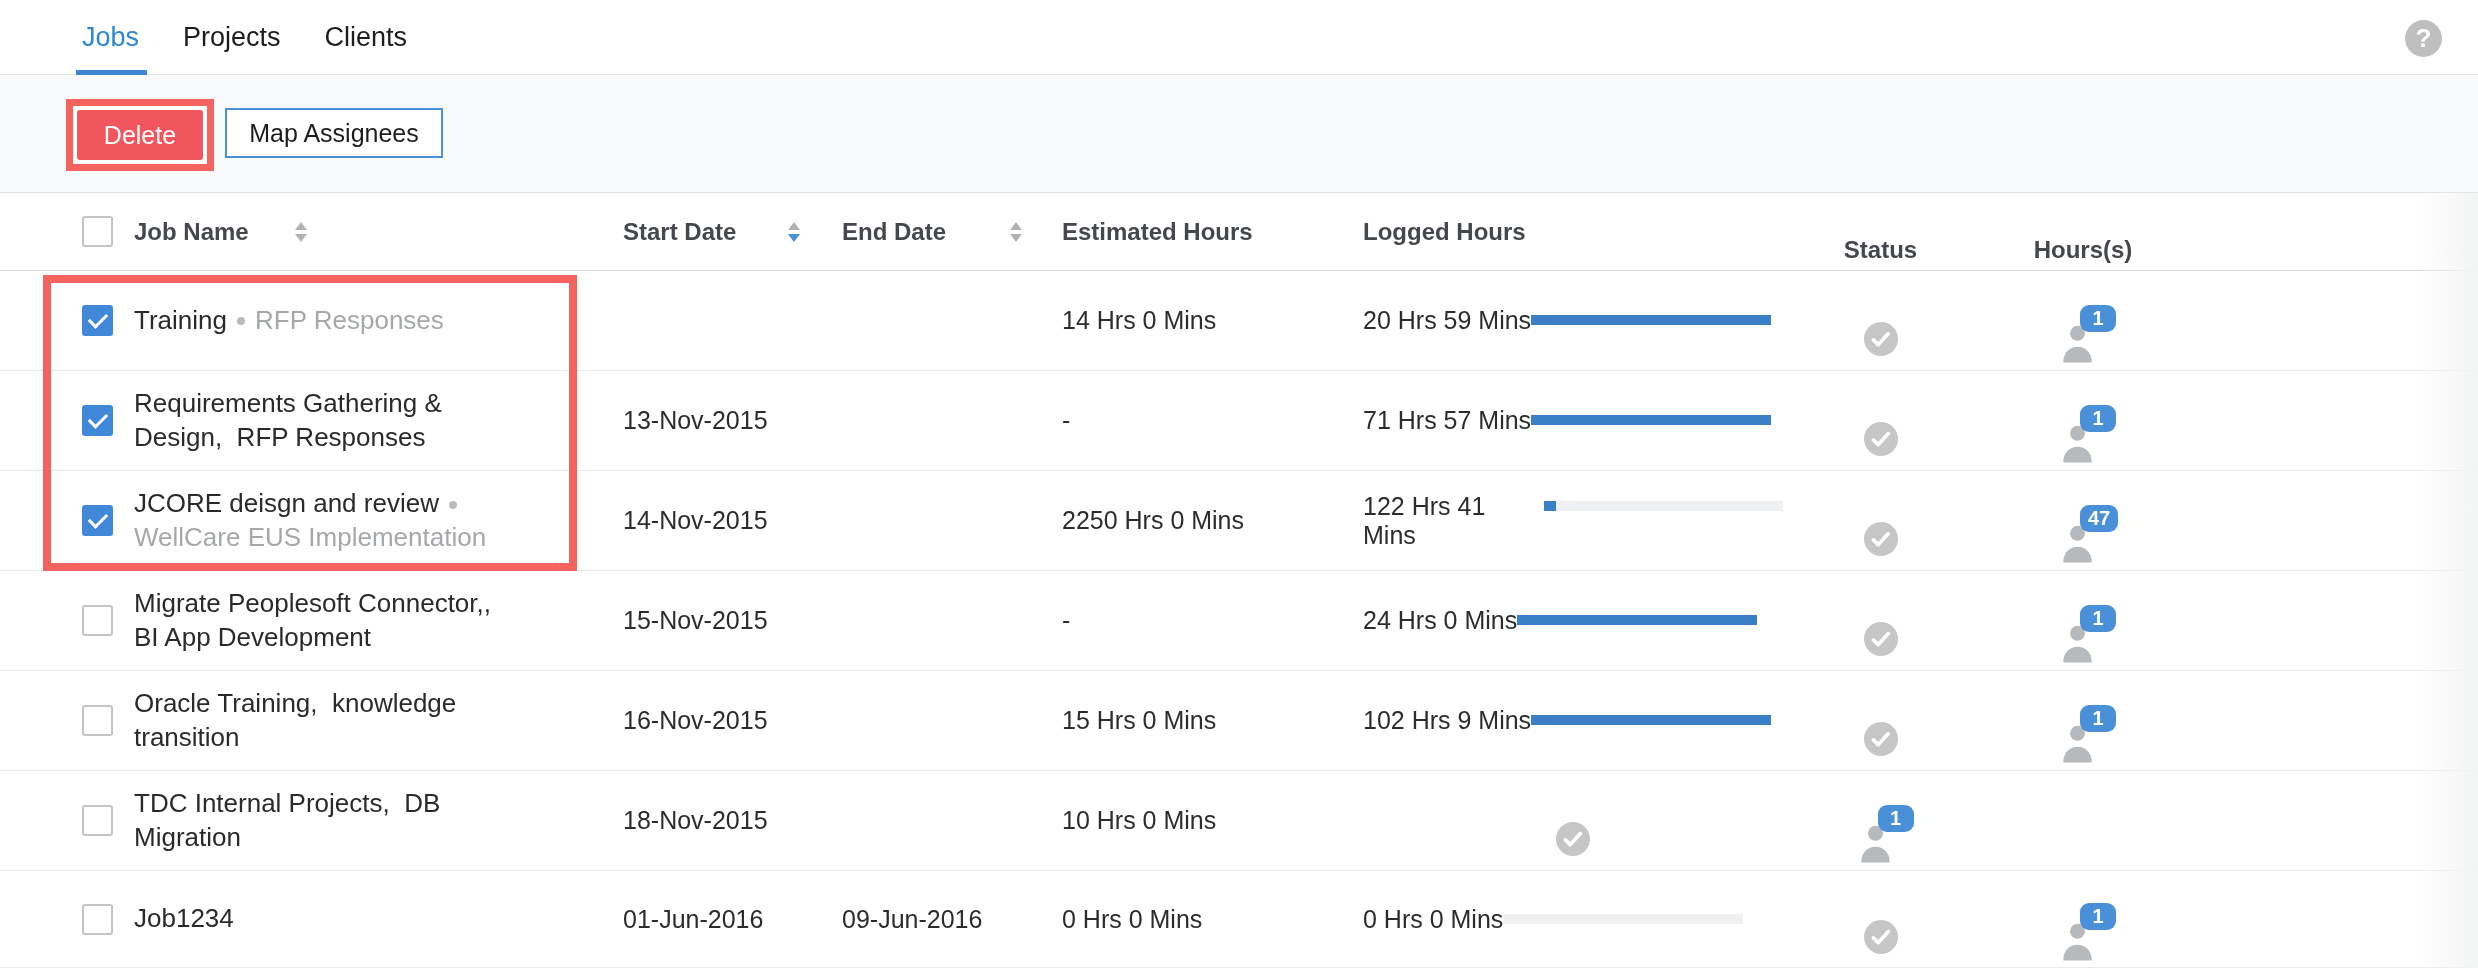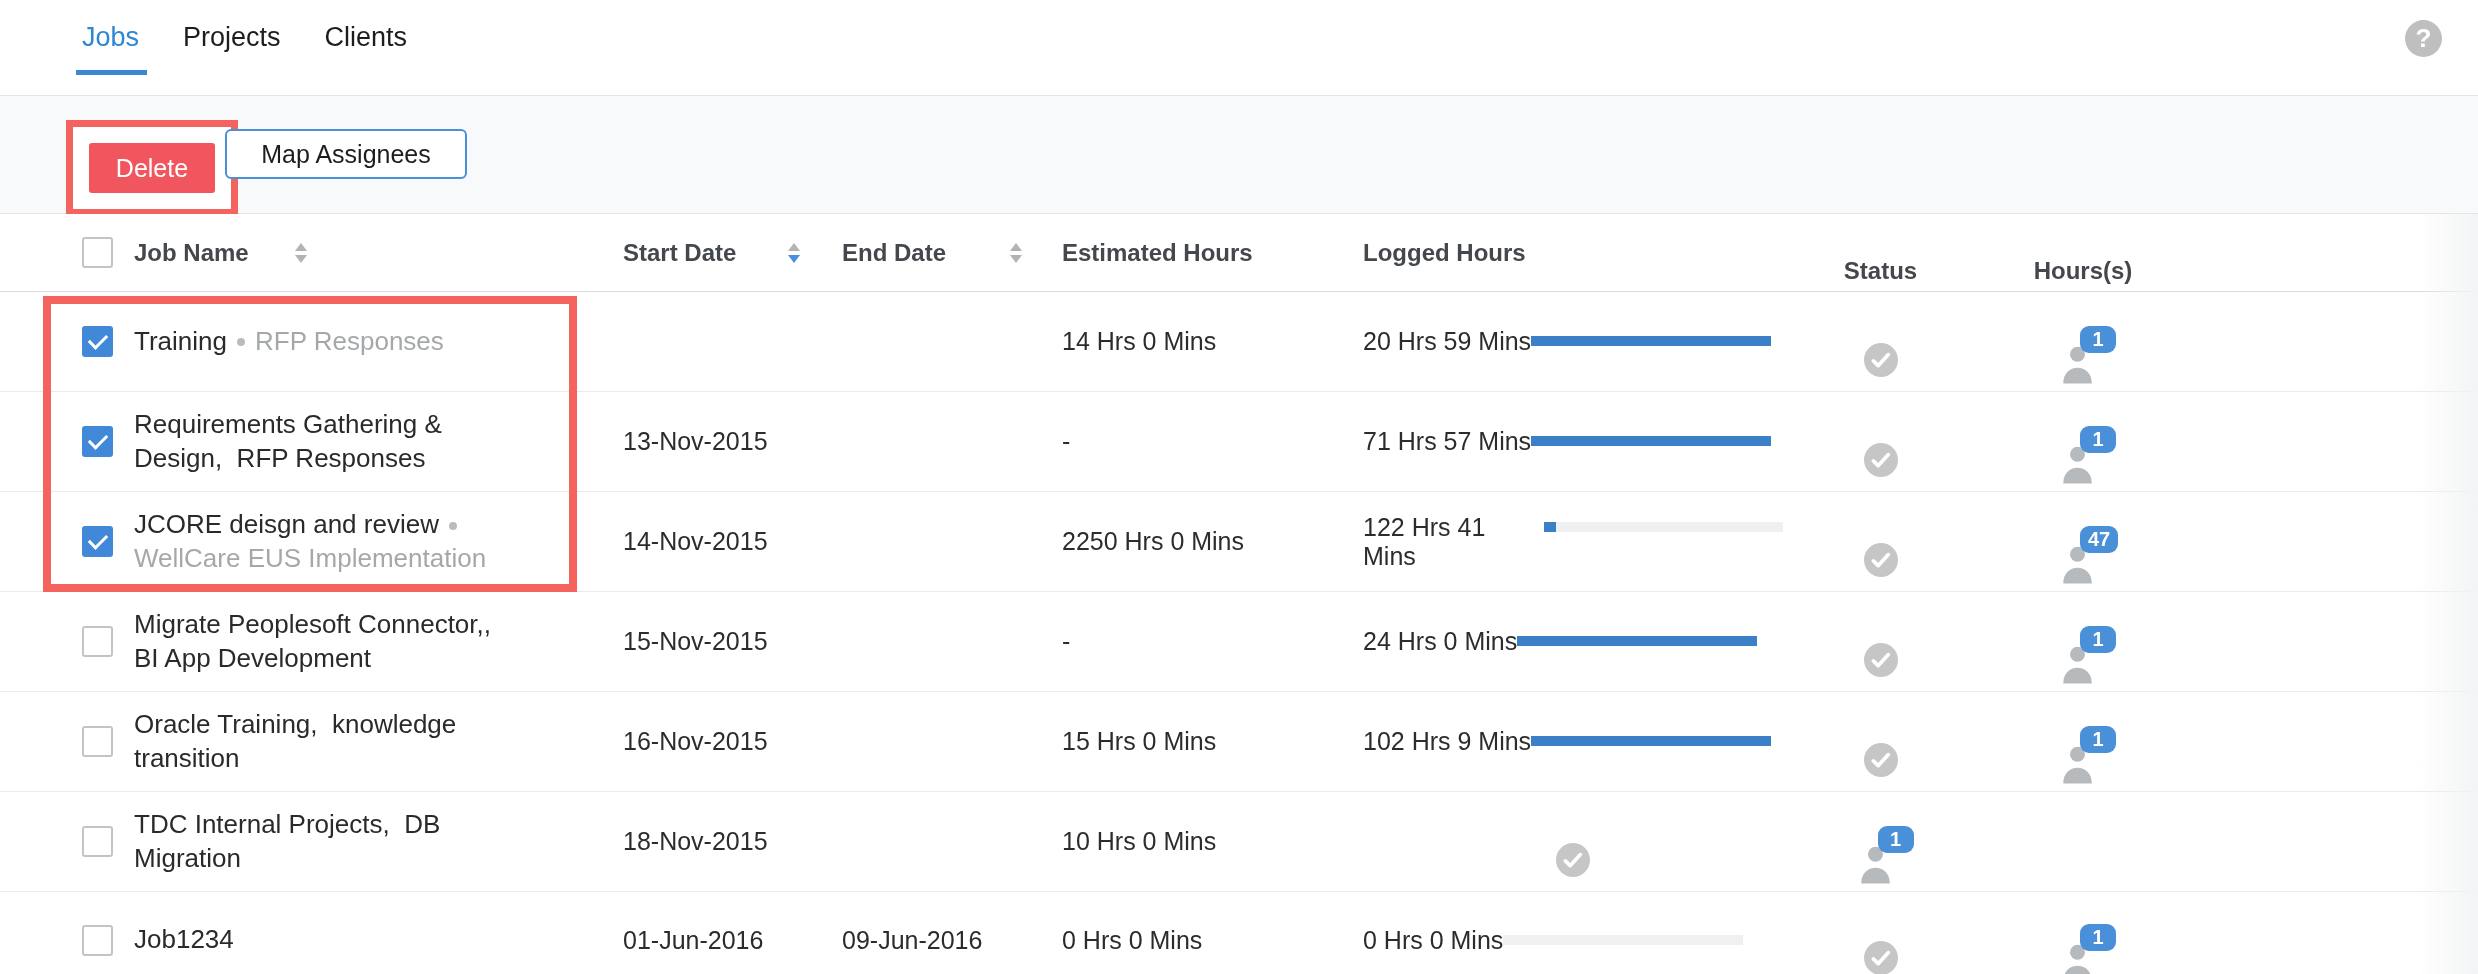--- a/index.html
+++ b/index.html
@@ -1,38 +1,38 @@
 <!DOCTYPE html>
 <html><head>
 <meta charset="utf-8">
 <style>
   * { margin:0; padding:0; box-sizing:border-box; }
   html,body { background:#ffffff; }
   body { font-family:"Liberation Sans", sans-serif; color:#2e2e2e; }
   .app { position:relative; width:2478px; height:974px; background:#fff; overflow:hidden; }
 
   
-  .topbar { position:relative; height:96px; background:#fff; border-bottom:1px solid #e3e4e5; }
+  .topbar { position:relative; height:75px; background:#fff; border-bottom:1px solid #e3e4e5; }
   .tabs { position:absolute; left:82px; top:0; height:75px; display:flex; align-items:center; }
   .tab { position:relative; height:75px; display:flex; align-items:center; margin-right:44px;
          font-size:27px; color:#1d1d1d; cursor:pointer; }
   .tab .tab-underline { display:none; }
   .tab.active { color:#2d87d3; }
   .tab.active .tab-underline { display:block; position:absolute; left:-6px; right:-8px; bottom:0; height:5px; background:#3d87d2; }
   .help-circle { position:absolute; right:36px; top:20px; width:37px; height:37px; border-radius:50%;
                  background:#bfbfbf; color:#fff; font-size:26px; font-weight:bold;
                  display:flex; align-items:center; justify-content:center; cursor:pointer; }
 
   
   .toolbar { position:relative; height:118px; background:#f8f9fa; border-bottom:1px solid #e4e5e6; }
-  .annot-delete { position:absolute; left:66px; top:24px; border:7px solid #f4635e; background:#fff; padding:16px; }
+  .annot-delete { position:absolute; left:66px; top:24px; border:7px solid #f4635e; background:#fff; padding:4px; }
   .btn-delete { display:block; width:126px; height:50px; background:#f1565e; color:#fff; border:none;
                 border-radius:3px; font-family:inherit; font-size:25px; cursor:pointer; }
-  .btn-map { position:absolute; left:225px; top:33px; width:242px; height:50px; background:#fff;
-             border:2px solid #4a90d9; border-radius:6px; font-family:inherit; font-size:25px; color:#1d1d1d; cursor:pointer; }
+  .btn-map { position:absolute; left:225px; top:33px; width:218px; height:50px; background:#fff;
+             border:2px solid #4a90d9; border-radius:0; font-family:inherit; font-size:25px; color:#1d1d1d; cursor:pointer; }
 
   
   .table { position:relative; background:#8b5cf6; }
   .grid-row { display:grid; grid-template-columns:52px 489px 219px 220px 301px 420px 195px 210px 1fr;
               padding-left:82px; align-items:center; }
   .thead { height:78px; border-bottom:1px solid #dadada; background:#fff; }
   .thead .hcell { font-size:24px; font-weight:bold; color:#44484c; display:flex; align-items:center; }
   .hcell.center, .cell.center { justify-content:center;margin-top:36px; }
   .sorters { display:inline-flex; flex-direction:column; gap:4px; margin-left:46px; cursor:pointer; }
   .sorters.s-start { margin-left:52px; }

